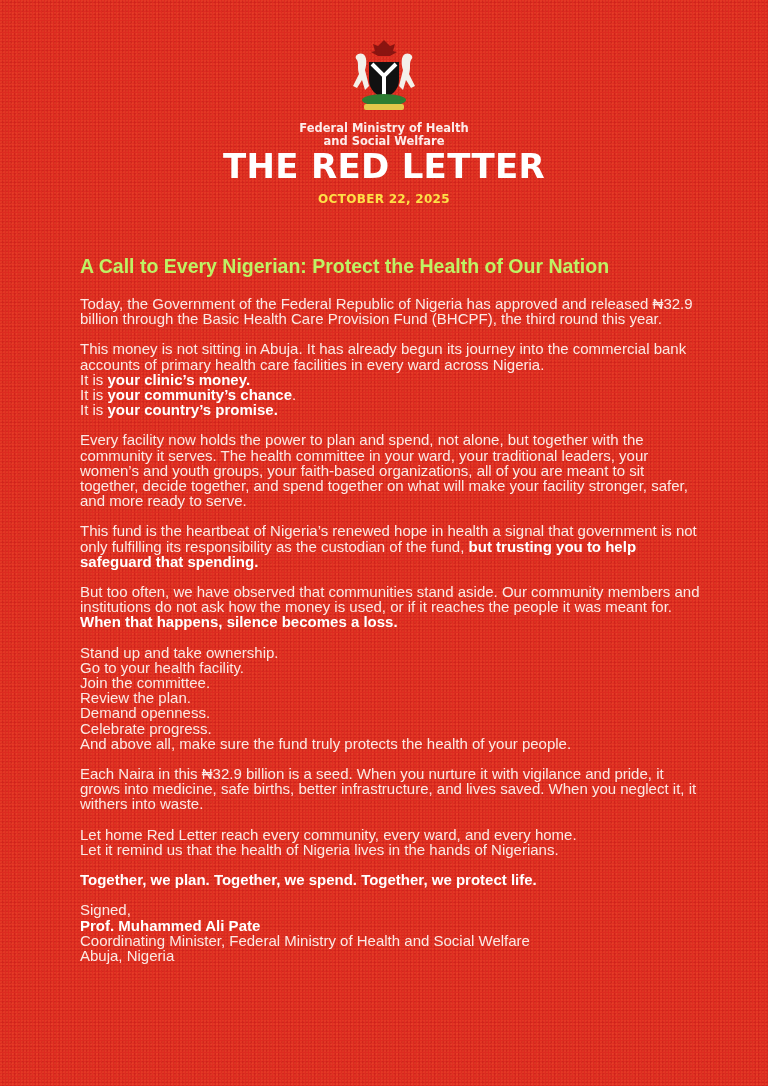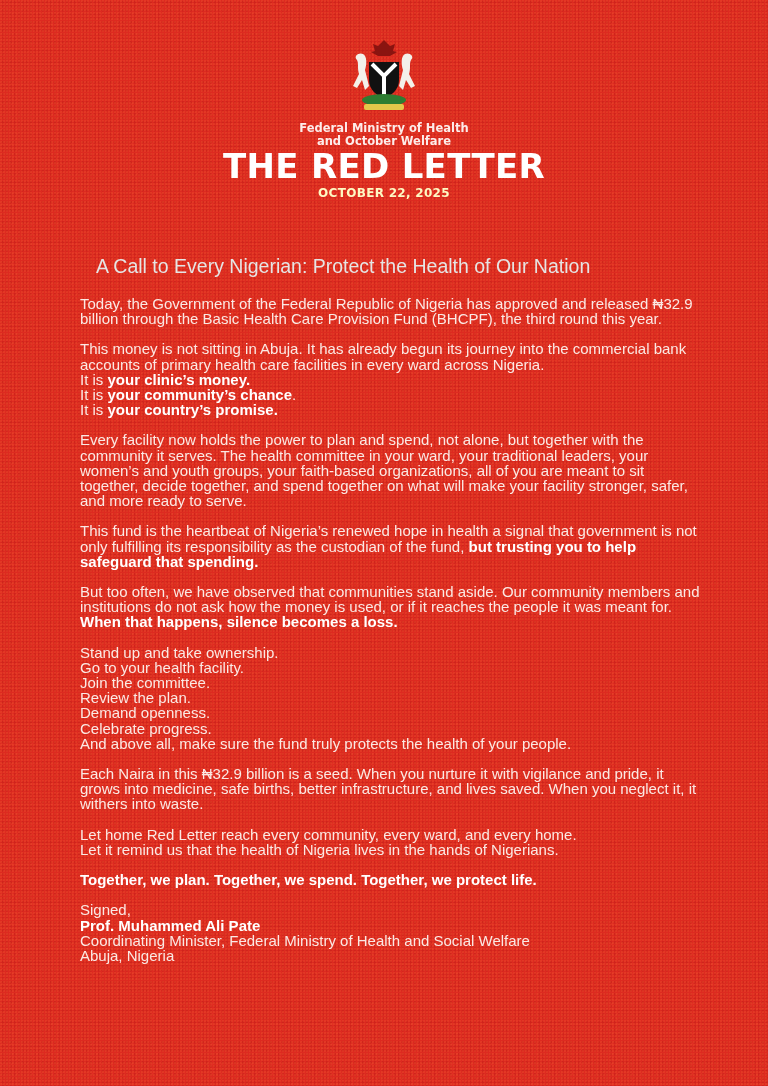--- a/index.html
+++ b/index.html
@@ -20,26 +20,26 @@
   .ministry {
     margin-top: 8px; font-family: "DejaVu Sans", sans-serif; font-weight: bold;
     font-size: 11.5px; line-height: 13px; color: #fdecea;
   }
   .title {
     font-family: "DejaVu Sans", sans-serif; font-weight: bold;
     font-size: 34px; line-height: 36px; color: #ffffff; letter-spacing: 0.3px;
   }
   .date {
     font-family: "DejaVu Sans", sans-serif; font-weight: bold; font-size: 12px;
-    color: #fef9c3; letter-spacing: 0.3px; margin-top: 2px;
+    color: #fde047; letter-spacing: 0.3px; margin-top: 8px;
   }
   .body { position: absolute; left: 80px; top: 254px; width: 620px; }
   .heading {
-    font-weight: normal; font-size: 19.5px; line-height: 24px; color: #e5e5e5;
-    margin: 0 0 18px 16px;
+    font-weight: bold; font-size: 19.5px; line-height: 24px; color: #bef264;
+    margin: 0 0 18px 0;
   }
   .para { font-size: 15px; line-height: 15.2px; margin: 0 0 15px 0; }
   .para b { color: #ffffff; }
   .line { display: block; }
 </style>
 </head>
 <body>
 
 <div class="header">
   <svg class="coat" viewBox="0 0 74 76">
@@ -50,21 +50,21 @@
     <path d="M64 22 C68 18 62 14 58 16 C54 18 54 26 56 32 L52 48 L56 52 L59 42 L64 50 L68 48 L62 36 C64 30 62 26 64 22 Z" fill="#f3f0ea"></path>
 
     <path d="M22 24 L52 24 L52 42 C52 52 44 58 37 60 C30 58 22 52 22 42 Z" fill="#111"></path>
     <path d="M25 26 L37 38 L49 26 M37 38 L37 58" stroke="#fff" stroke-width="4" fill="none"></path>
 
     <ellipse cx="37" cy="62" rx="22" ry="6" fill="#2e7d32"></ellipse>
     <rect x="17" y="66" width="40" height="6" rx="2" fill="#e3c74a"></rect>
   </svg>
   <div class="ministry">
     <span class="line">Federal Ministry of Health</span>
-    <span class="line">and October Welfare</span>
+    <span class="line">and Social Welfare</span>
   </div>
   <div class="title">THE RED LETTER</div>
   <div class="date">OCTOBER 22, 2025</div>
 </div>
 
 <div class="body">
   <div class="heading">A Call to Every Nigerian: Protect the Health of Our Nation</div>
 
   <p class="para">Today, the Government of the Federal Republic of Nigeria has approved and released ₦32.9 billion through the Basic Health Care Provision Fund (BHCPF), the third round this year.</p>
 

